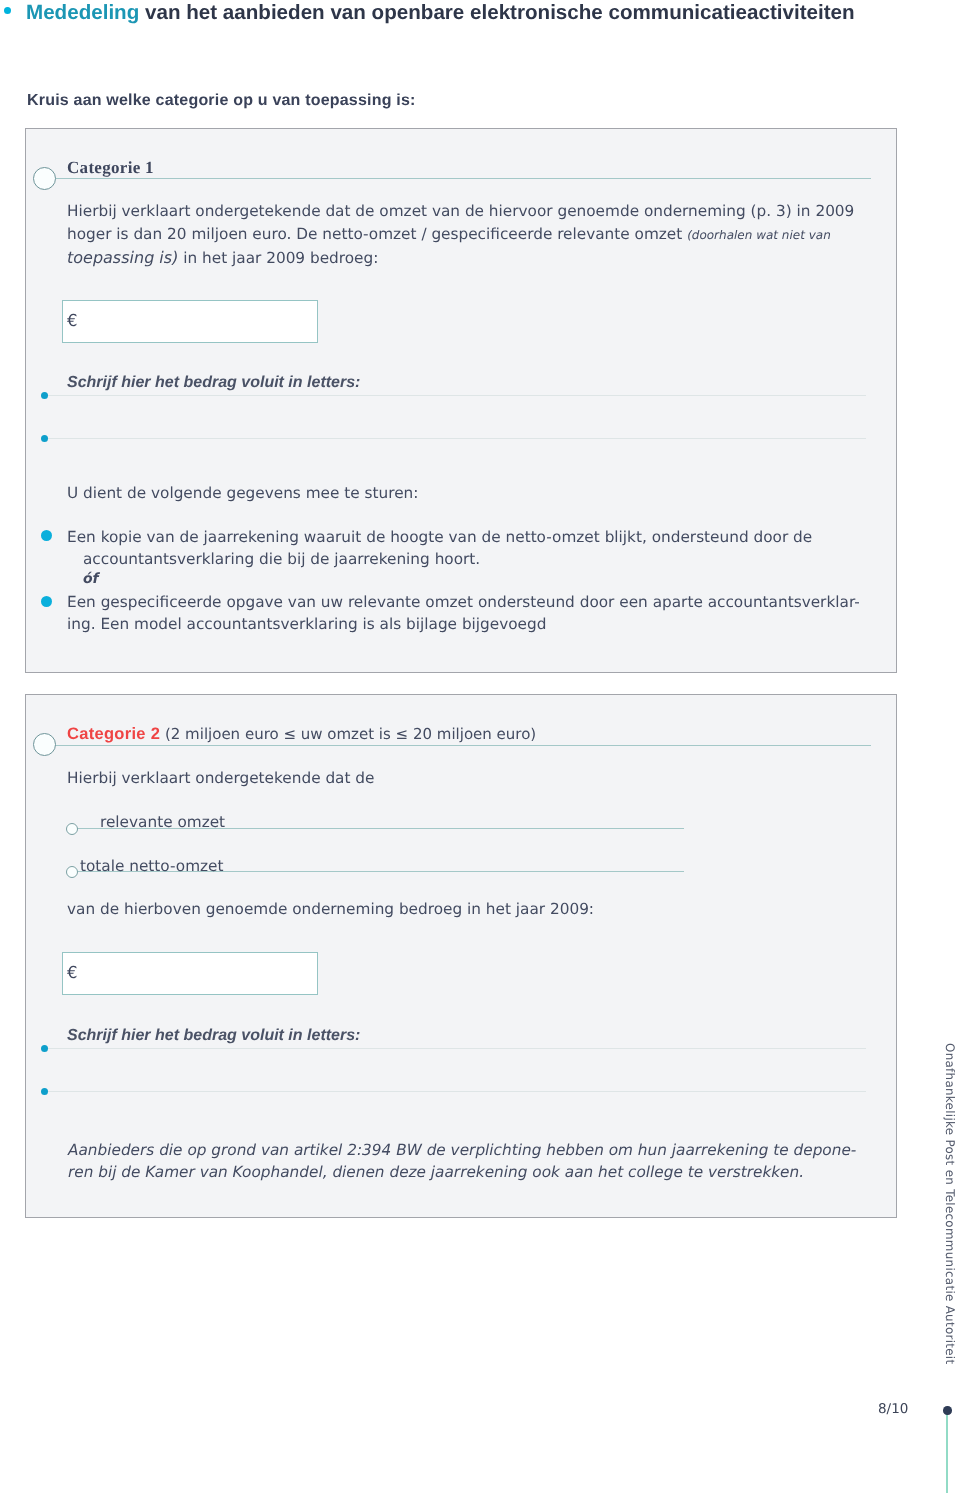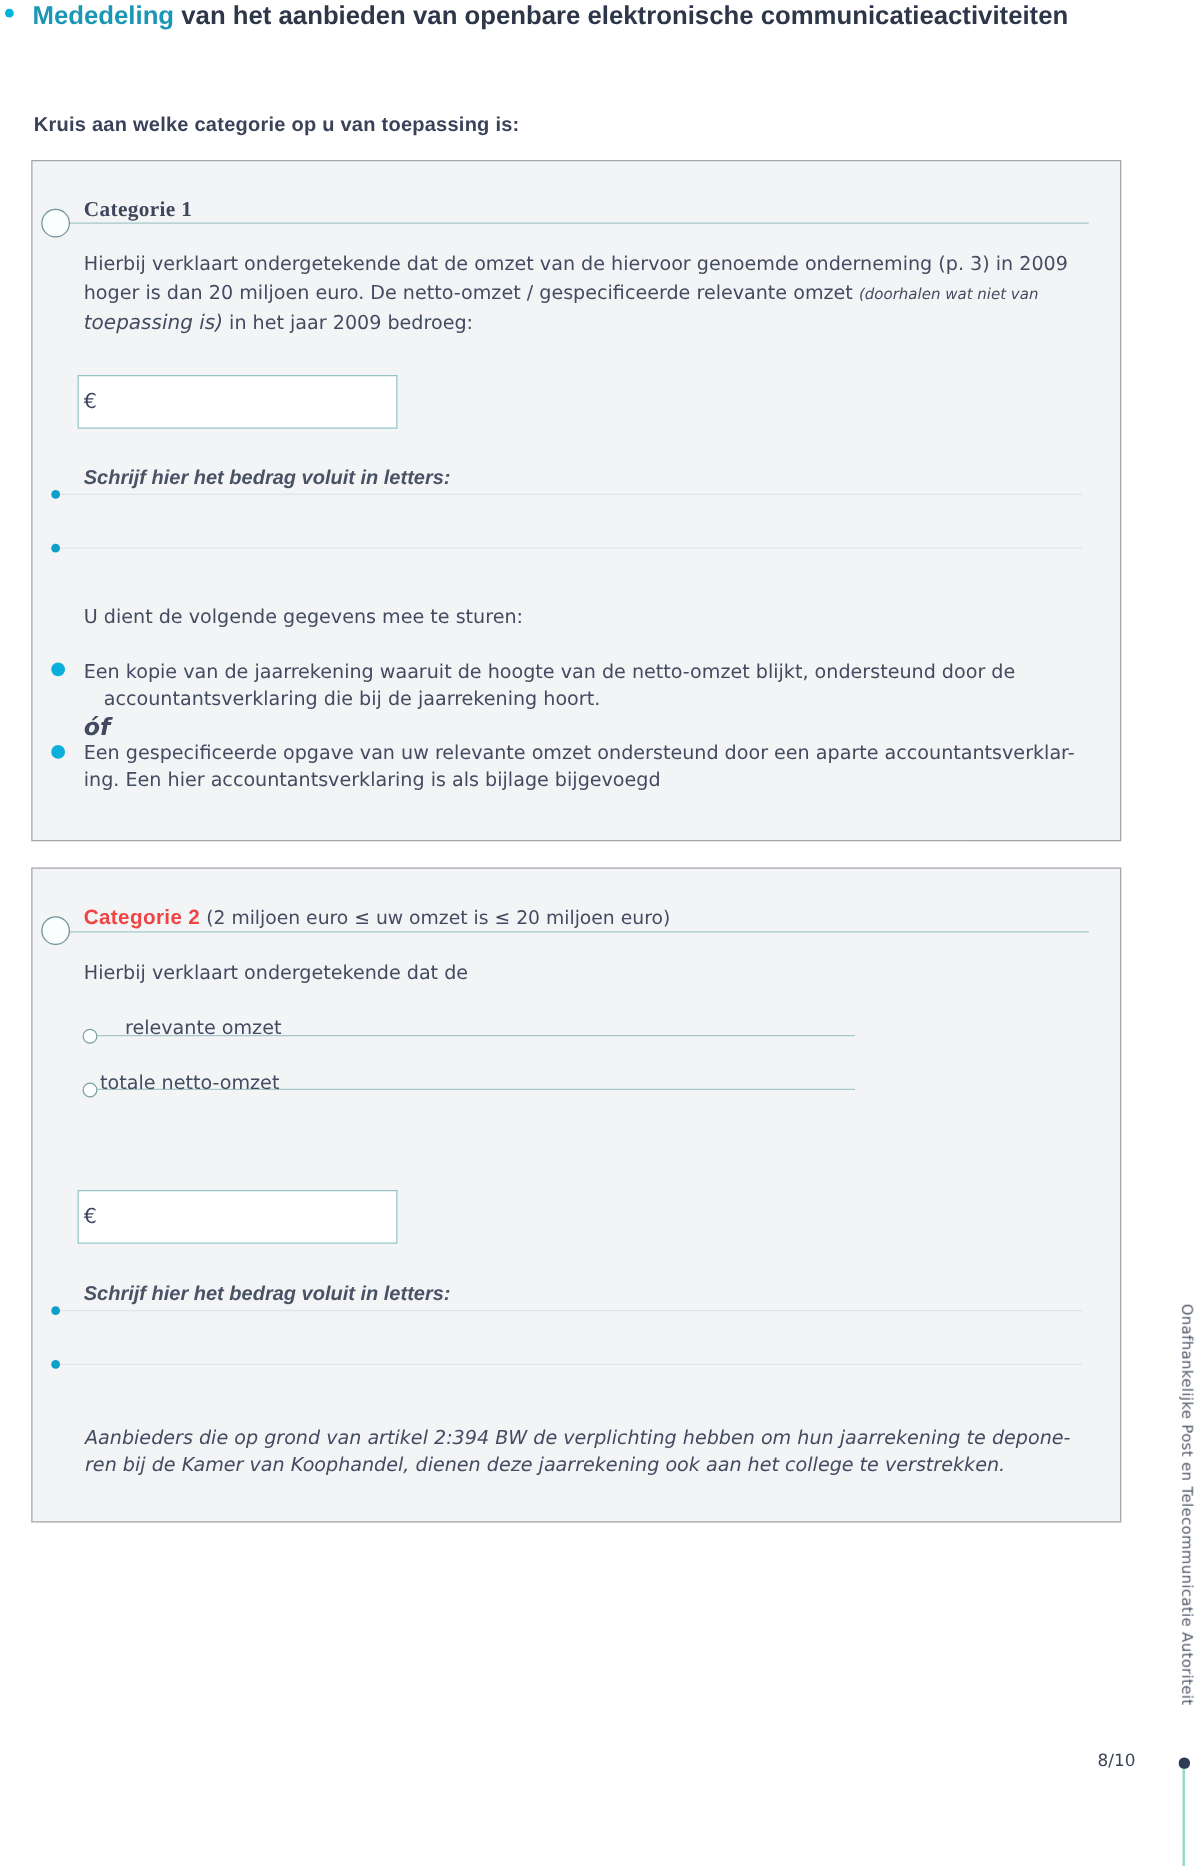--- a/index.html
+++ b/index.html
@@ -76,39 +76,40 @@
   <div class="txt i b" style="left:67px;top:374px;font-family:'Liberation Sans',sans-serif;font-size:16px;color:#4a5266;">Schrijf hier het bedrag voluit in letters:</div>
 
   <div class="rule-dot" style="left:46px;top:438px;width:820px;"></div>
   <div class="dot-sm" style="left:41px;top:435px;"></div>
 
   <div class="txt" style="left:67px;top:484px;font-size:15.3px;">U dient de volgende gegevens mee te sturen:</div>
 
   <div class="dot" style="left:41px;top:530px;width:11px;height:11px;"></div>
   <div class="txt" style="left:67px;top:528px;text-align:center;">Een kopie van de jaarrekening waaruit de hoogte van de netto-omzet blijkt, ondersteund door de</div>
   <div class="txt" style="left:67px;top:550px;margin-left:16px;">accountantsverklaring die bij de jaarrekening hoort.</div>
-  <div class="txt b i" style="left:67px;top:571px;font-size:19px;text-underline-offset:1px;">óf</div>
+  <div class="txt b i" style="left:83px;top:571px;font-size:14px;text-underline-offset:1px;">óf</div>
   <div class="dot" style="left:41px;top:596px;width:11px;height:11px;"></div>
   <div class="txt" style="left:67px;top:593px;">Een gespecificeerde opgave van uw relevante omzet ondersteund door een aparte accountantsverklar-</div>
-  <div class="txt" style="left:67px;top:615px;">ing. Een hier accountantsverklaring is als bijlage bijgevoegd</div>
+  <div class="txt" style="left:67px;top:615px;">ing. Een model accountantsverklaring is als bijlage bijgevoegd</div>
 
   <div class="rule" style="left:45px;top:745px;width:826px;"></div>
   <div class="radio-big" style="left:33px;top:733px;"></div>
   <div class="txt" style="left:67px;top:725px;"><span class="b" style="font-family:'Liberation Sans',sans-serif;font-size:16.5px;letter-spacing:.3px;color:#ef4444;">Categorie 2</span><span style="font-size:15px;"> (2 miljoen euro ≤ uw omzet is ≤ 20 miljoen euro)</span></div>
 
   <div class="txt" style="left:67px;top:769px;">Hierbij verklaart ondergetekende dat de</div>
 
   <div class="rule" style="left:72px;top:828px;width:612px;"></div>
   <div class="radio-sm" style="left:66px;top:823px;"></div>
   <div class="txt" style="left:80px;top:813px;margin-left:20px;">relevante omzet</div>
 
   <div class="rule" style="left:72px;top:871px;width:612px;"></div>
   <div class="radio-sm" style="left:66px;top:866px;"></div>
   <div class="txt" style="left:80px;top:857px;">totale netto-omzet</div>
 
+  <div class="txt" style="left:67px;top:900px;">van de hierboven genoemde onderneming bedroeg in het jaar 2009:</div>
 
   <div class="efield" style="left:62px;top:952px;">
     <span>€</span>
   </div>
 
   <div class="rule-dot" style="left:46px;top:1048px;width:820px;"></div>
   <div class="dot-sm" style="left:41px;top:1045px;"></div>
   <div class="txt i b" style="left:67px;top:1027px;font-family:'Liberation Sans',sans-serif;font-size:16px;color:#4a5266;">Schrijf hier het bedrag voluit in letters:</div>
 
   <div class="rule-dot" style="left:46px;top:1091px;width:820px;"></div>

